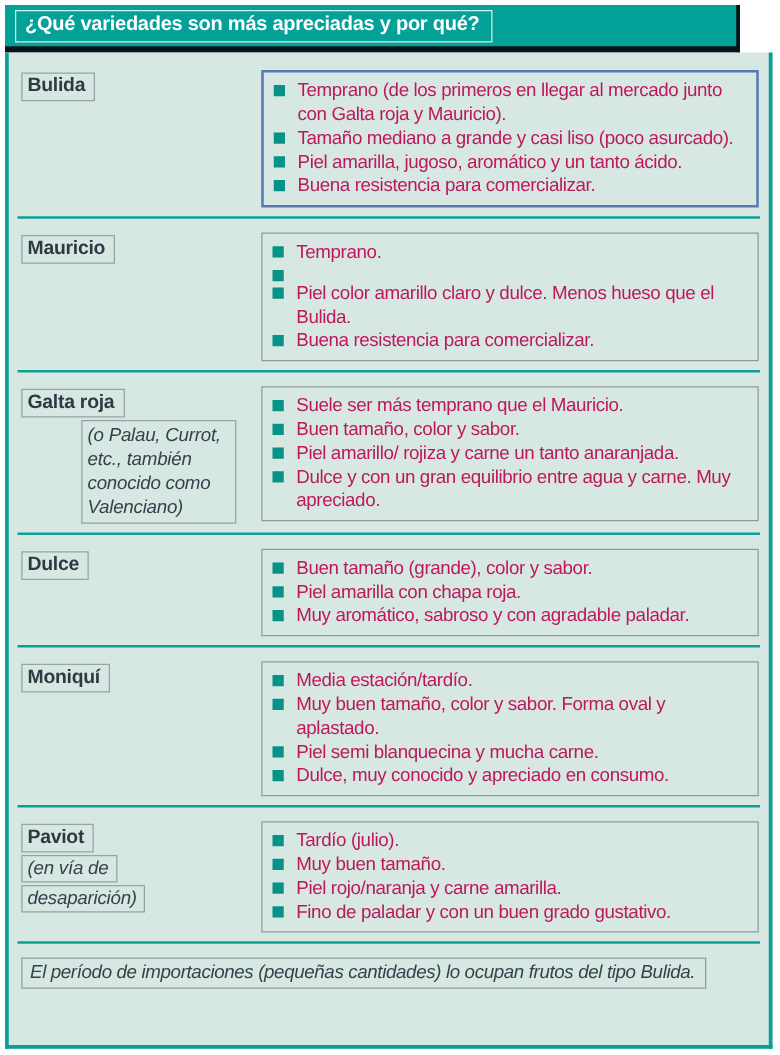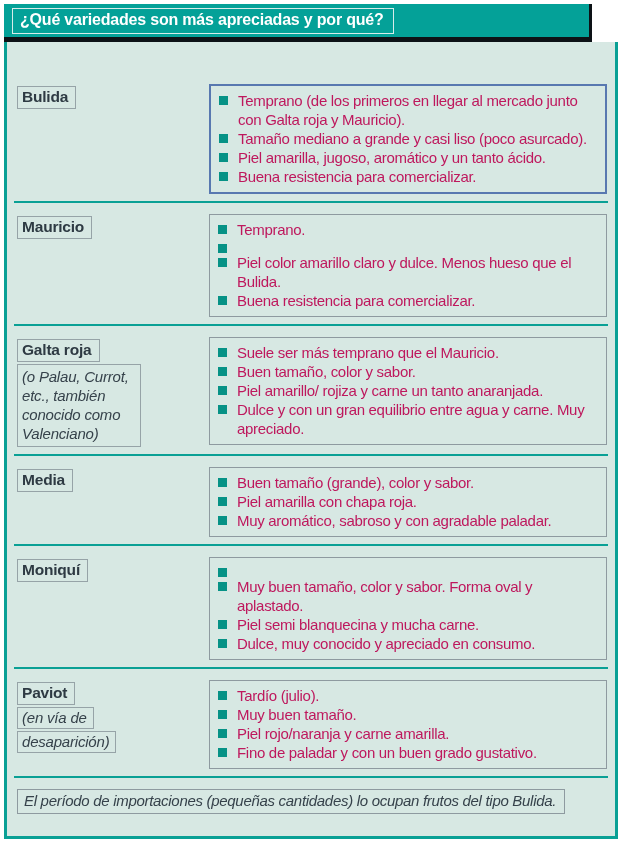--- a/index.html
+++ b/index.html
@@ -36,21 +36,21 @@
   .panel {
     position: absolute; left: 4px; top: 42px;
     width: 614px; height: 797px;
     background: #d7e8e3;
     border: 3px solid #0aa095;
     border-top: none;
     overflow: hidden;
   }
 
   .row { display: flex; padding: 11px 8px 7px 10px; }
-  .row.first { padding-top: 42px; }
+  .row.first { padding-top: 14px; }
   .label-col { width: 192px; flex-shrink: 0; padding-top: 2px; }
   .name-box {
     display: inline-block;
     border: 1px solid #96a3a7;
     padding: 1px 7px 2px 4px;
     font-weight: bold;
     font-size: 15.5px;
     letter-spacing: -0.2px;
     color: #2e3a43;
     background: transparent;
@@ -60,21 +60,21 @@
     width: fit-content;
     border: 1px solid #96a3a7;
     padding: 0 6px 1px 4px;
     font-style: italic;
     font-size: 15px;
     letter-spacing: -0.2px;
     line-height: 19px;
     color: #36424b;
     margin-top: 2px;
   }
-  .sub-box.multi { width: 124px; padding-top: 2px; padding-bottom: 3px; }
+  .sub-box.multi { width: 124px; padding-top: 2px; padding-bottom: 3px; margin-left: 48px; }
 
   .content-box {
     flex: 1;
     border: 1px solid #8e9aa0;
     padding: 5px 8px 6px 6px;
     align-self: flex-start;
   }
   .content-box.blue { border: 2px solid #5878b0; }
 
   ul.bullets { list-style: none; margin: 0; padding: 0; }
@@ -197,21 +197,21 @@
               <span class="sq"></span>
               <span class="btext">Dulce y con un gran equilibrio entre agua y carne. Muy apreciado.</span>
             </li>
         </ul>
       </div>
     </div>
     <div class="sep"></div>
 
     <div class="row">
       <div class="label-col">
-        <span class="name-box">Media</span>
+        <span class="name-box">Dulce</span>
       </div>
       <div class="content-box">
         <ul class="bullets">
           <li>
               <span class="sq"></span>
               <span class="btext">Buen tamaño (grande), color y sabor.</span>
             </li>
           <li>
               <span class="sq"></span>
               <span class="btext">Piel amarilla con chapa roja.</span>
@@ -226,20 +226,21 @@
     <div class="sep"></div>
 
     <div class="row">
       <div class="label-col">
         <span class="name-box">Moniquí</span>
       </div>
       <div class="content-box">
         <ul class="bullets">
           <li>
               <span class="sq"></span>
+              <span class="btext">Media estación/tardío.</span>
             </li>
           <li>
               <span class="sq"></span>
               <span class="btext">Muy buen tamaño, color y sabor. Forma oval y aplastado.</span>
             </li>
           <li>
               <span class="sq"></span>
               <span class="btext">Piel semi blanquecina y mucha carne.</span>
             </li>
           <li>

